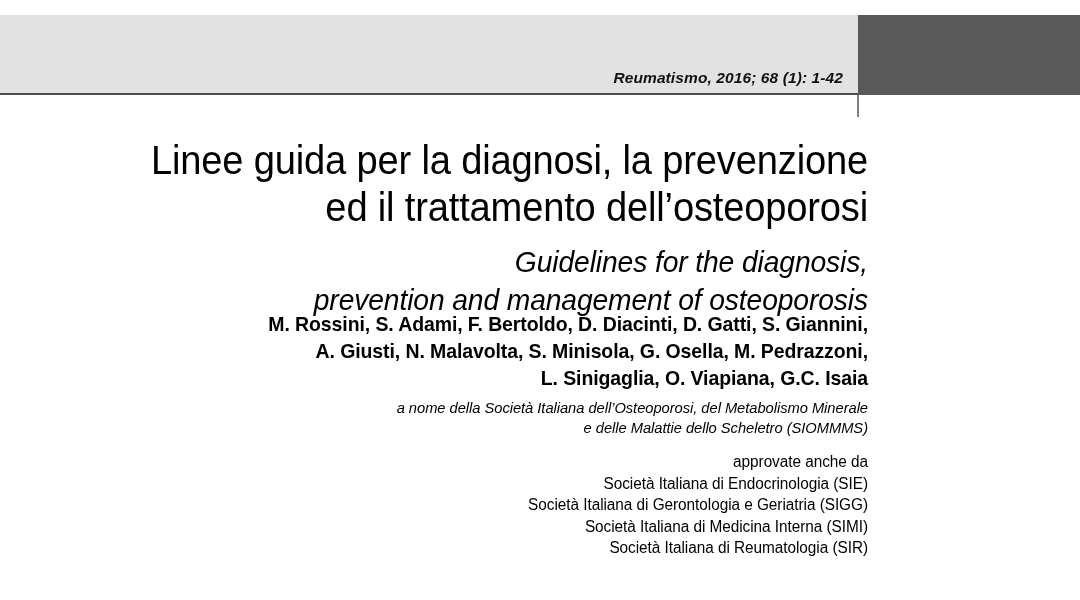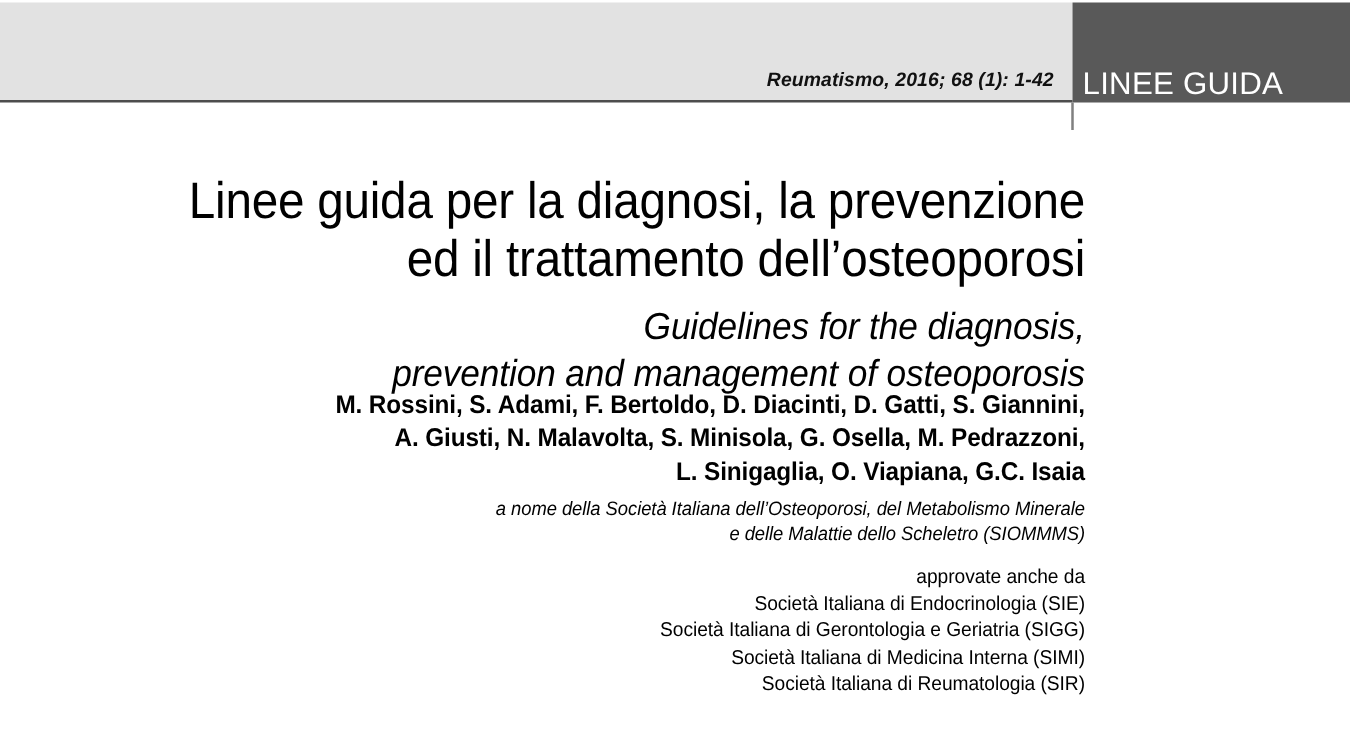--- a/index.html
+++ b/index.html
@@ -20,21 +20,21 @@
     width: 1080px;
     height: 600px;
     overflow: hidden;
     background: #ffffff;
   }
 
   
   .header {
     position: absolute;
     left: 0;
-    top: 2px;
+    top: 15px;
     width: 1080px;
     height: 60px;
   }
 
   .header-band-light {
     position: absolute;
     left: 0;
     top: 0;
     width: 858px;
     height: 78px;
@@ -185,21 +185,20 @@
     <div class="header-band-light"></div>
 
     <div class="header-band-dark"></div>
 
     <div class="header-rule"></div>
 
     <div class="header-tick"></div>
 
     <div class="journal-citation">Reumatismo, 2016; 68 (1): 1-42</div>
 
-    <div class="section-label">LINEE GUIDA</div>
   </div>
 
   <div class="content">
 
     <h1 class="doc-title">
       <span class="line">Linee guida per la diagnosi, la prevenzione</span>
       <span class="line">ed il trattamento dell’osteoporosi</span>
     </h1>
 
     <h2 class="doc-subtitle">

